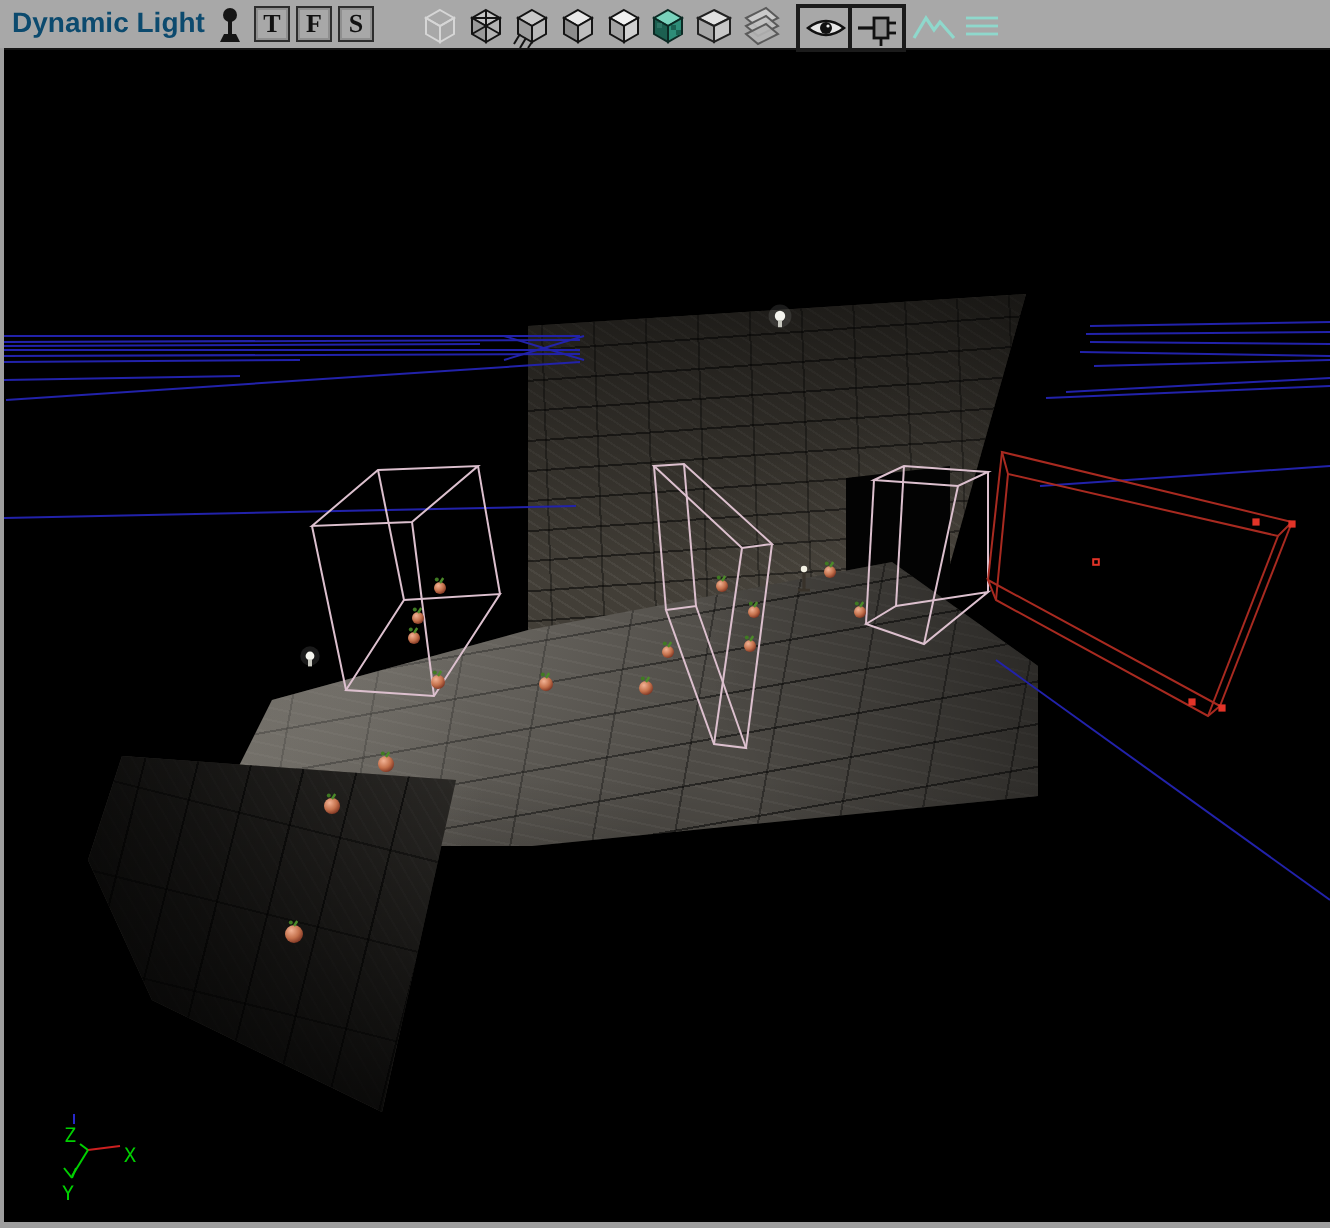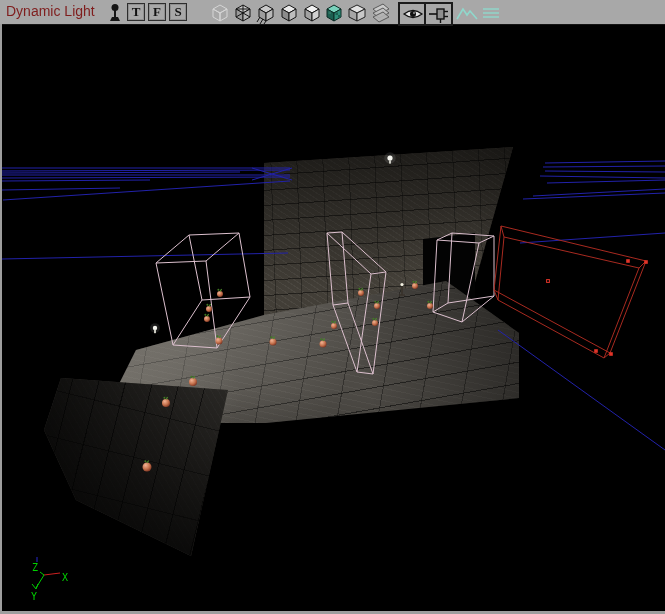--- a/index.html
+++ b/index.html
@@ -3,21 +3,21 @@
 <meta charset="utf-8">
 <style>
   html,body{margin:0;padding:0;background:#000;}
   body{width:665px;height:614px;overflow:hidden;position:relative;
        font-family:"Liberation Sans",sans-serif;-webkit-font-smoothing:none;}
   .window{position:absolute;inset:0;background:#000;}
 
   
   .titlebar{position:absolute;left:0;top:0;right:0;height:24px;background:#a8a8a8;
             border-bottom:1px solid #151515;z-index:40;}
-  .title{position:absolute;left:6px;top:3px;font-size:14px;font-weight:normal;color:#7f1d1d;
+  .title{position:absolute;left:6px;top:3px;font-size:14px;font-weight:bold;color:#0c4a6e;
          letter-spacing:0px;}
   .tb-btn{position:absolute;top:2px;width:22px;height:21px;display:flex;align-items:center;
           justify-content:center;background:transparent;border:none;padding:0;cursor:default;}
   .letter-btn{position:absolute;top:3px;width:18px;height:18px;border:1px solid #2d2d2d;
               box-shadow:inset 0 0 0 1px #8f8f8f;background:#a8a8a8;color:#111;
               font-family:"Liberation Serif",serif;font-weight:bold;font-size:13px;
               line-height:16px;text-align:center;padding:0;}
   .box-btn{position:absolute;top:2px;width:25px;height:20px;border:2px solid #1b1b1b;
            background:#a8a8a8;display:flex;align-items:center;justify-content:center;padding:0;}
 

